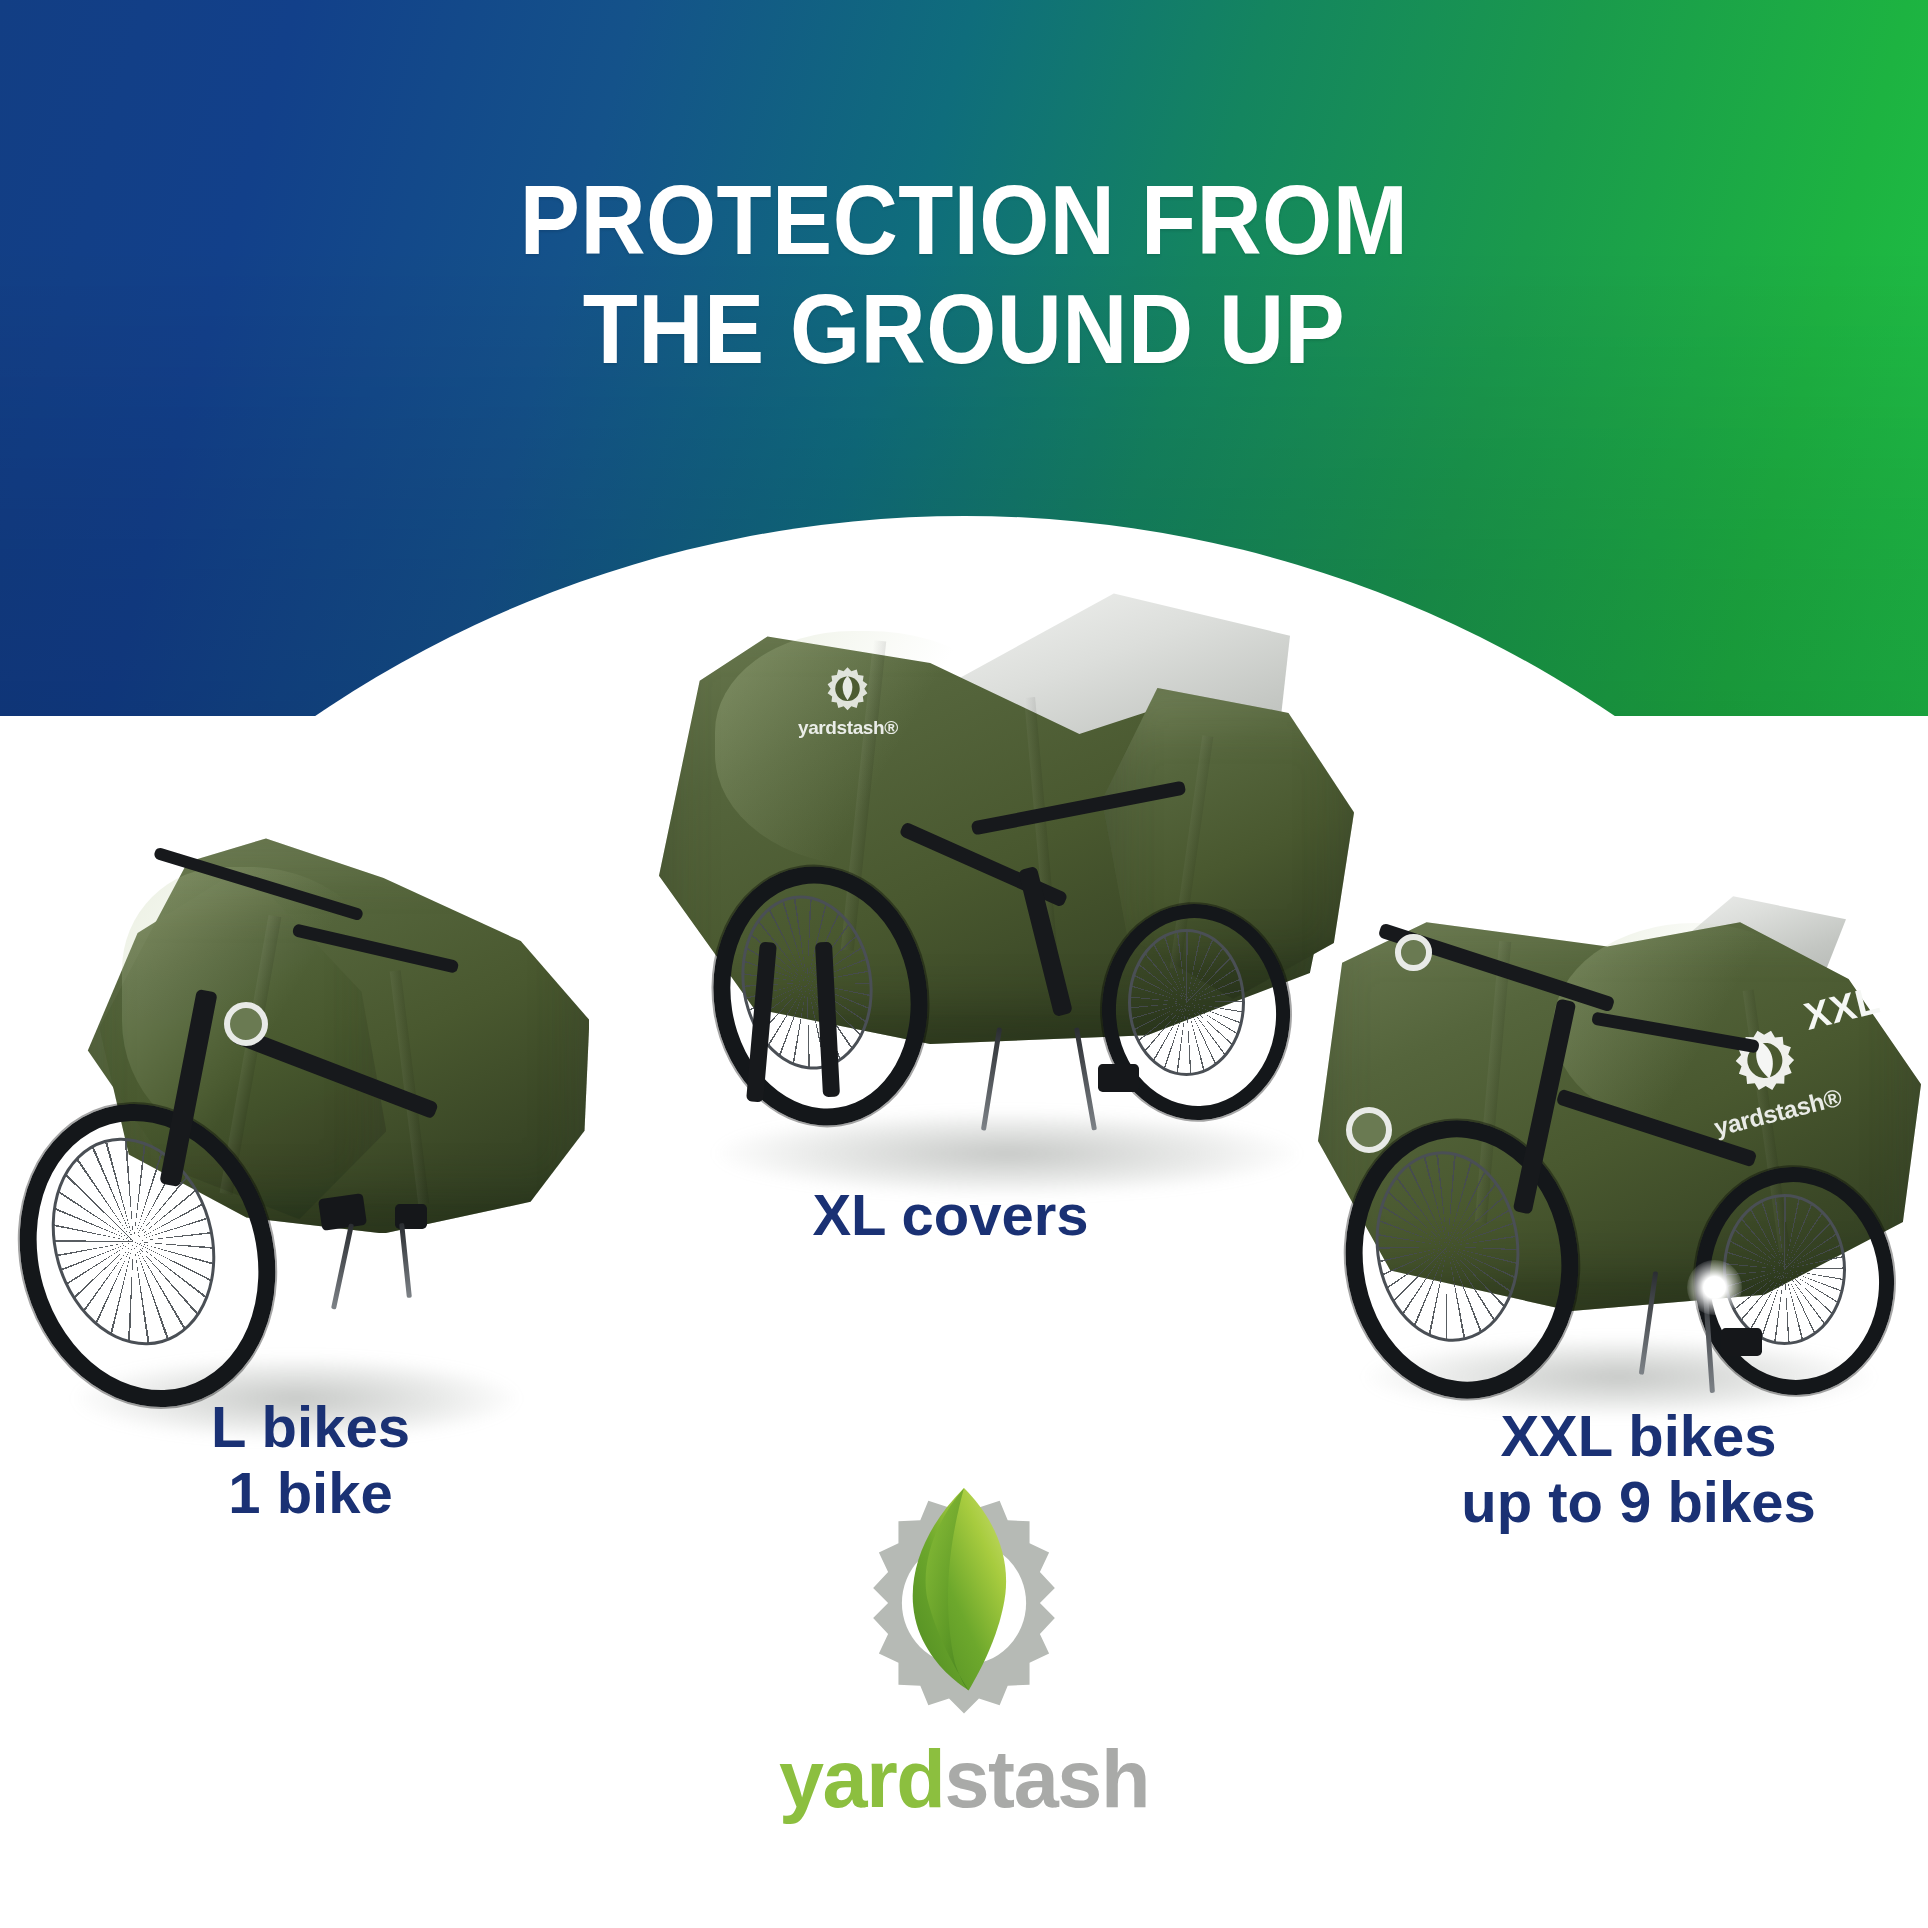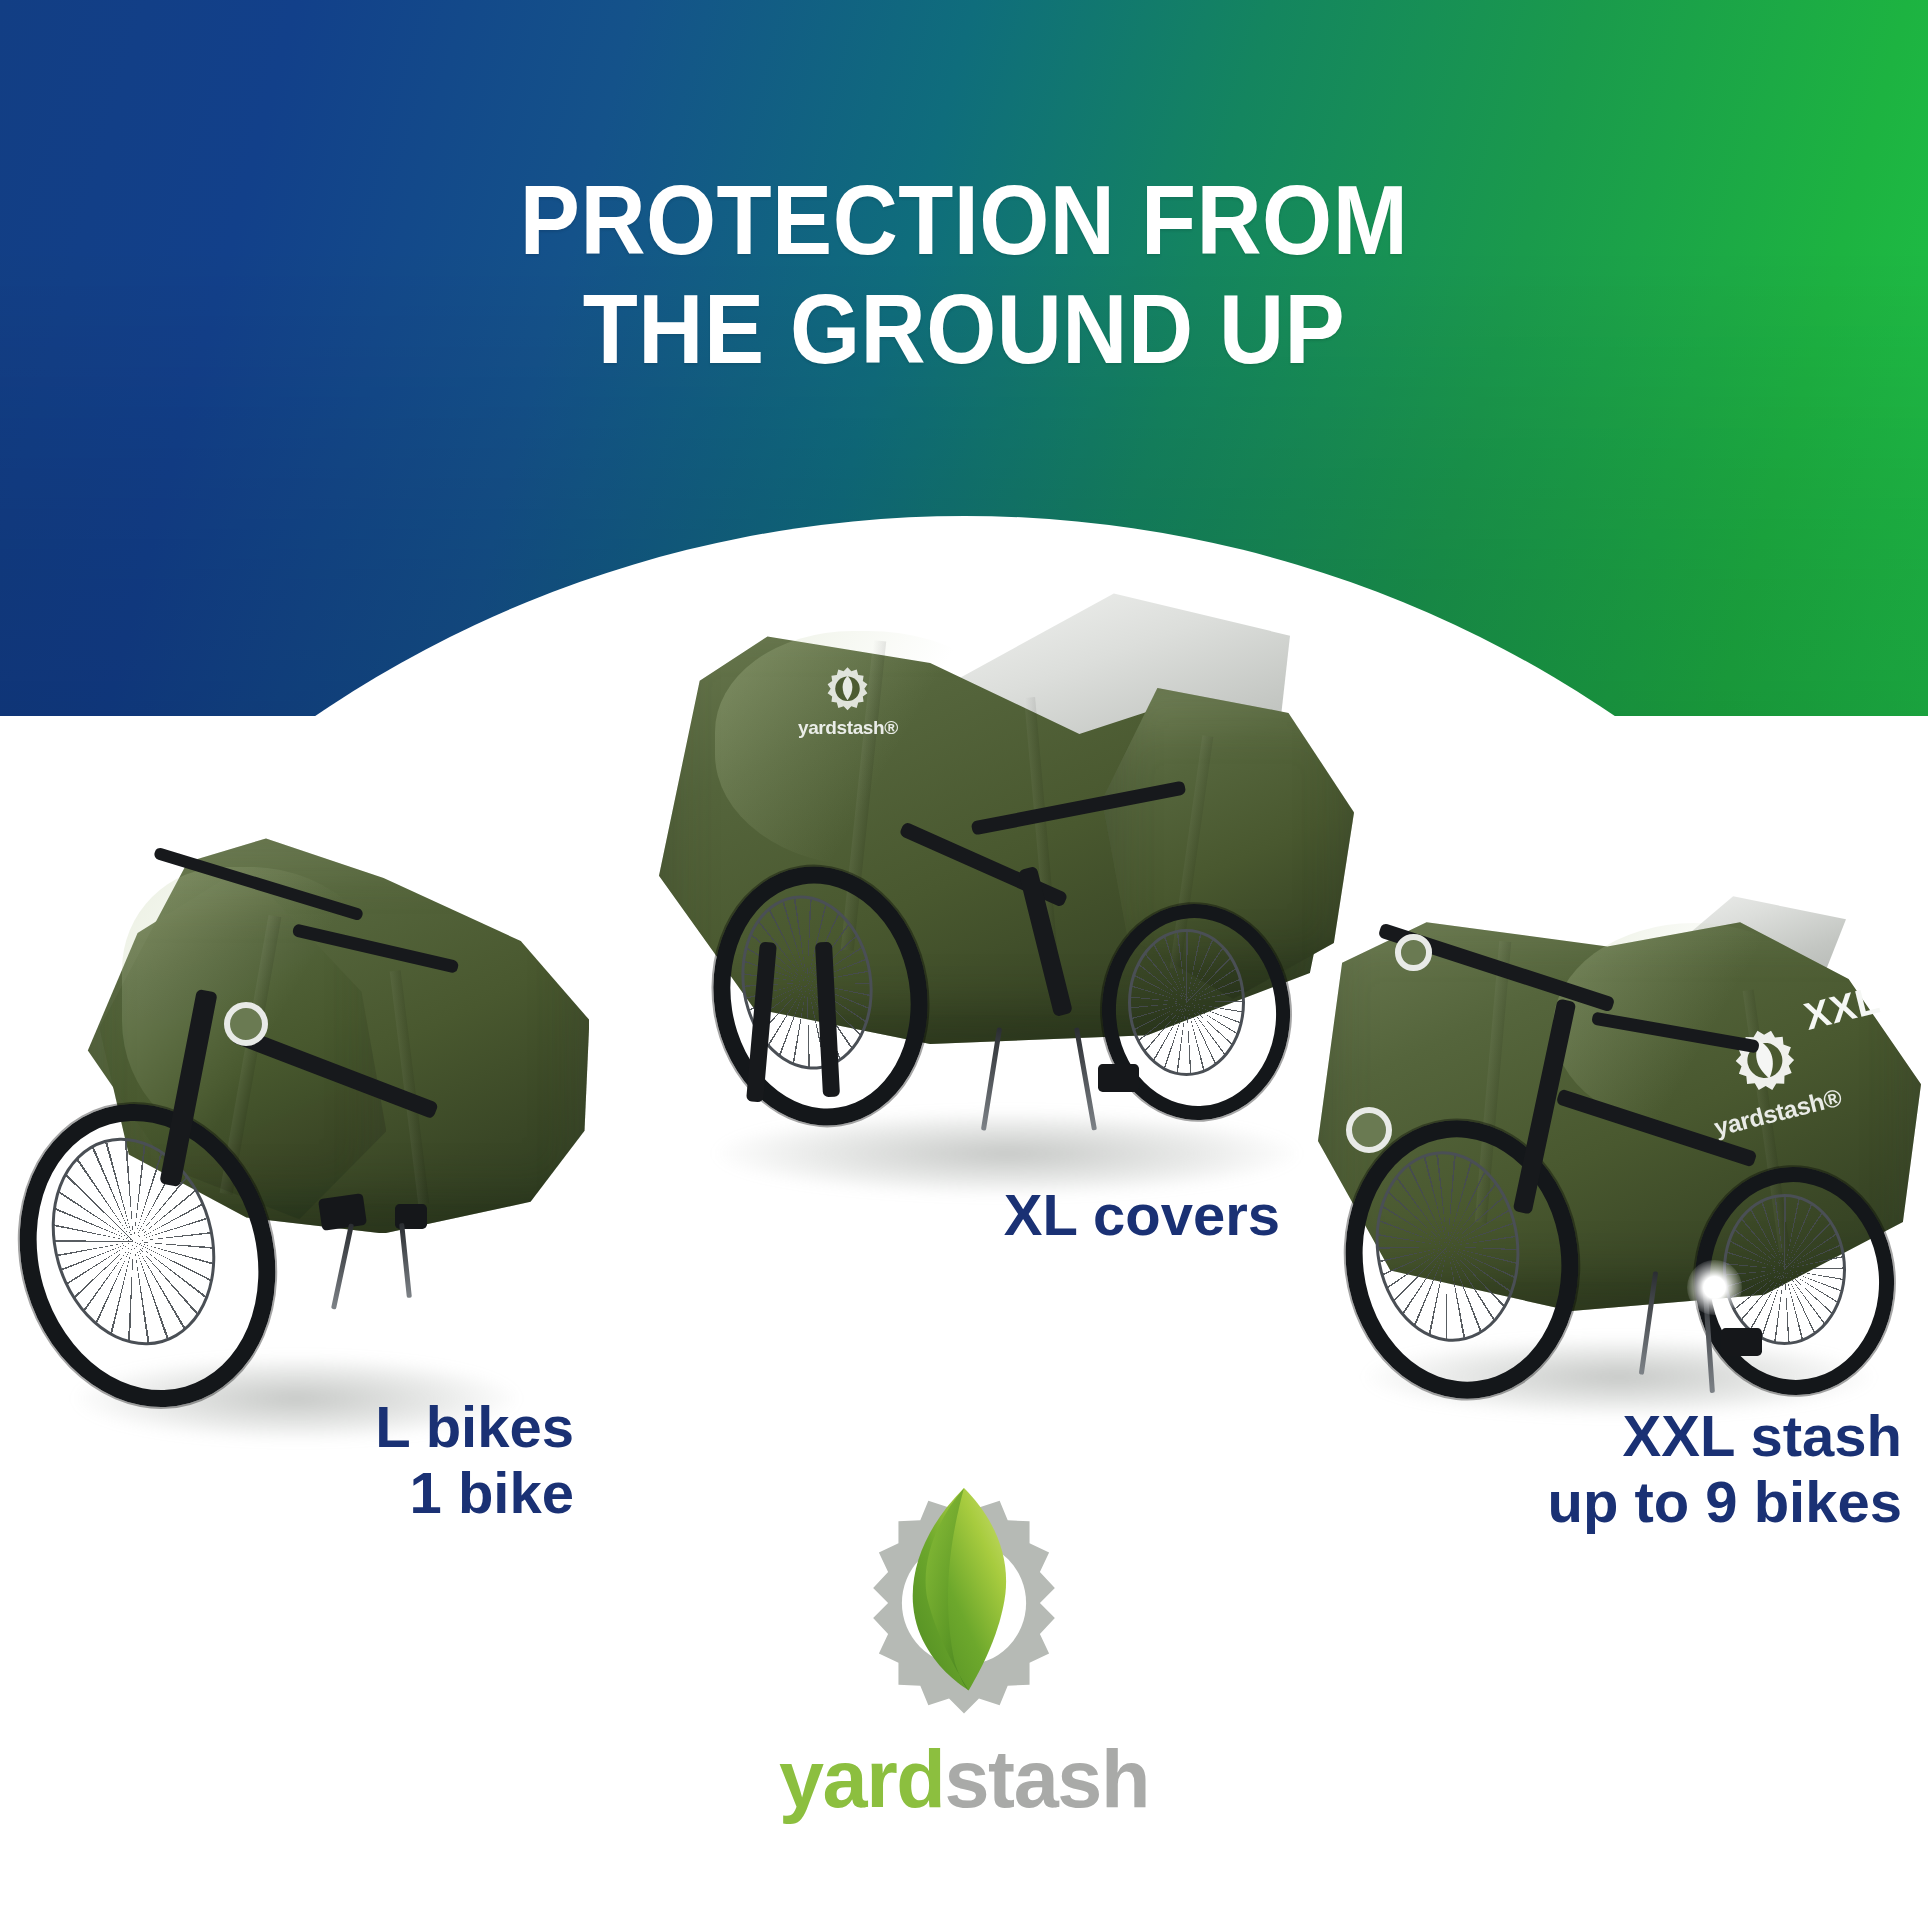--- a/index.html
+++ b/index.html
@@ -183,21 +183,21 @@
   }
 
   
   .caption {
     position: absolute;
     color: #1a3174;
     font-family: "Liberation Sans", sans-serif;
     font-weight: 700;
     font-size: 58px;
     line-height: 1.14;
-    text-align: right;
+    text-align: center;
     white-space: nowrap;
   }
   .caption .cap-line { display: block; }
 
   
   .brand {
     position: absolute;
     left: 0;
     top: 1488px;
     width: 1928px;
@@ -364,21 +364,21 @@
 
       <div class="stake" style="left:328px; top:386px; height:104px; transform:rotate(8deg);"></div>
       <div class="stake" style="left:388px; top:395px; height:113px; transform:rotate(-4deg);"></div>
       <div class="buckle" style="left:403px; top:443px; width:41px; height:28px;"></div>
       <div style="position:absolute; left:369px; top:375px; width:55px; height:55px; border-radius:50%;
                   background: radial-gradient(circle, #ffffff 0%, #ffffff 28%, rgba(255,255,255,0.55) 48%, rgba(255,255,255,0) 76%);"></div>
     </div>
   </div>
 
   <div class="caption" style="left:1375px; top:1403px; width:527px;">
-    <span class="cap-line">XXL stash</span>
+    <span class="cap-line">XXL bikes</span>
     <span class="cap-line">up to 9 bikes</span>
   </div>
 
   <div class="brand">
     <div class="brand-mark">
       <svg width="230" height="230" viewBox="0 0 100 100">
         <defs>
           <linearGradient id="leafgrad" x1="0%" y1="100%" x2="100%" y2="0%">
             <stop offset="0%" stop-color="#4e8a22"></stop>
             <stop offset="45%" stop-color="#6da82c"></stop>

